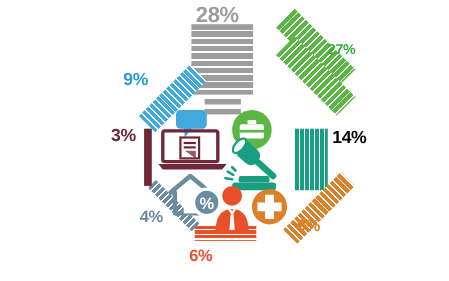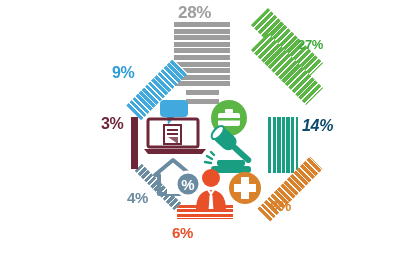--- a/index.html
+++ b/index.html
@@ -117,25 +117,25 @@
   </div>
 
   <div class="seg" id="maroon-bar">
     <div class="body"></div>
   </div>
 
   <div class="seg" id="blue-bar">
     <div class="body"></div>
   </div>
 
-  <div class="lbl" style="left:178px;top:4px;color:#9d9d9d;font-size:17px;">28%</div>
+  <div class="lbl" style="left:178px;top:4px;color:#9d9d9d;font-size:20px;">28%</div>
 
   <div class="lbl" style="left:298px;top:38px;color:#3aa93a;font-size:13px;">27%</div>
 
-  <div class="lbl" style="left:302px;top:118px;color:#0c4a6e;font-size:16px;font-style:italic;">14%</div>
+  <div class="lbl" style="left:302px;top:118px;color:#000000;font-size:16px;">14%</div>
 
   <div class="lbl" style="left:270px;top:198px;color:#d9822b;font-size:15px;">9%</div>
 
   <div class="lbl" style="left:172px;top:225px;color:#e8502a;font-size:15px;">6%</div>
 
   <div class="lbl" style="left:127px;top:190px;color:#6a8ba0;font-size:15px;">4%</div>
 
   <div class="lbl" style="left:101px;top:116px;color:#6e2639;font-size:16px;">3%</div>
 
   <div class="lbl" style="left:112px;top:65px;color:#2e9bd6;font-size:16px;">9%</div>

